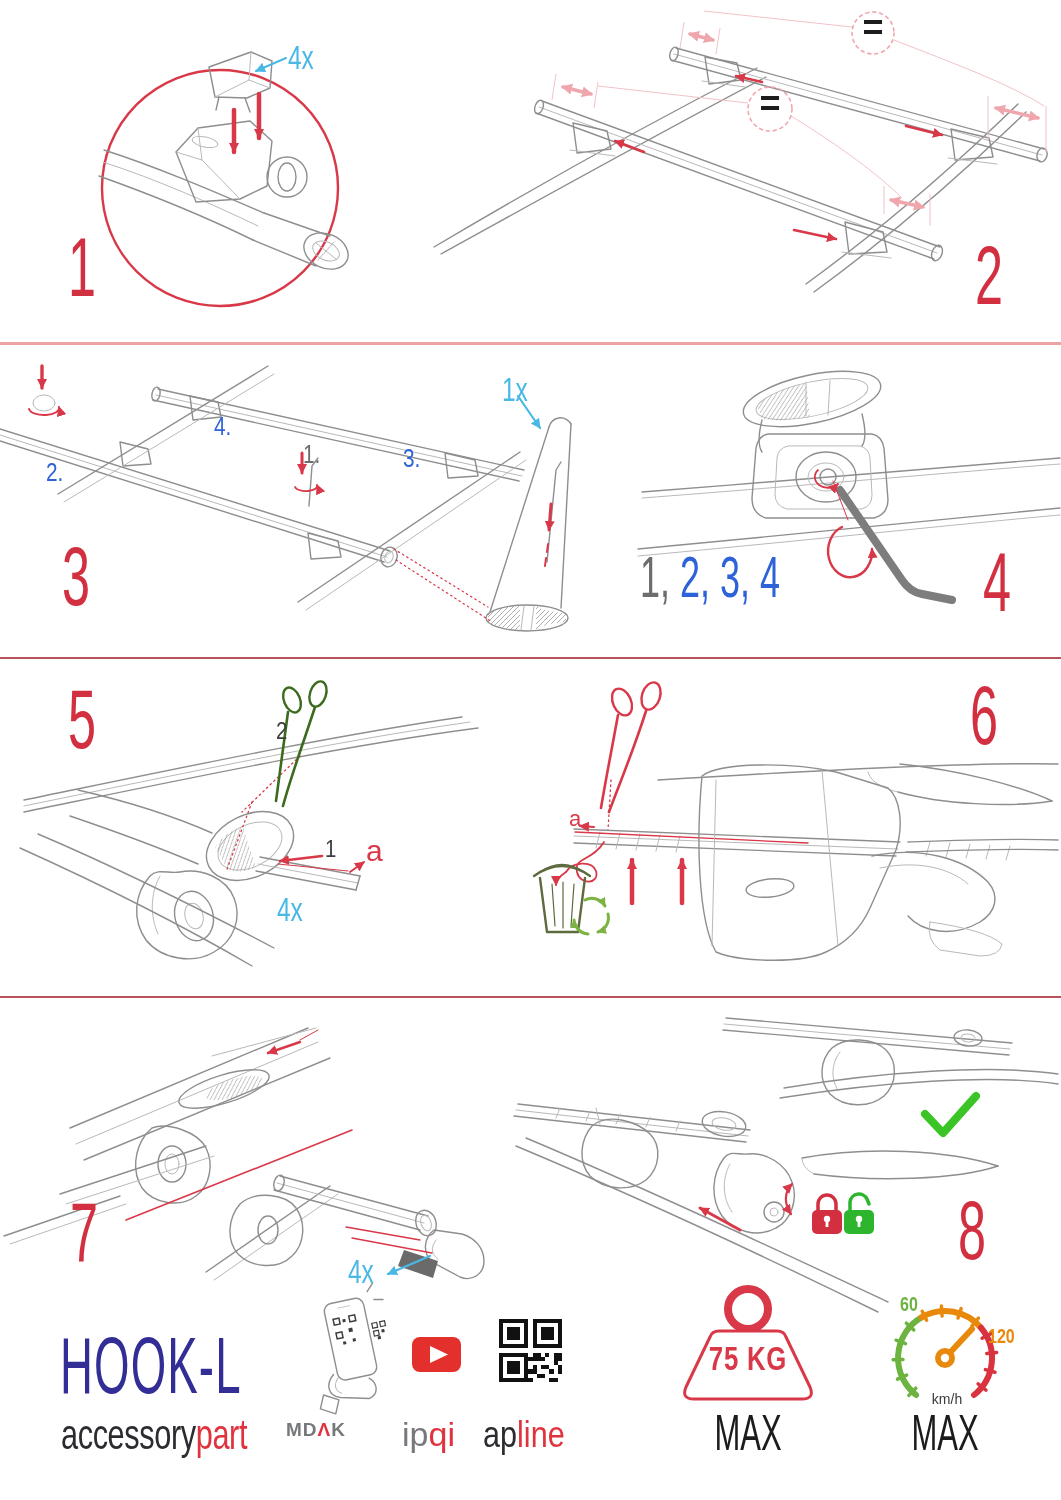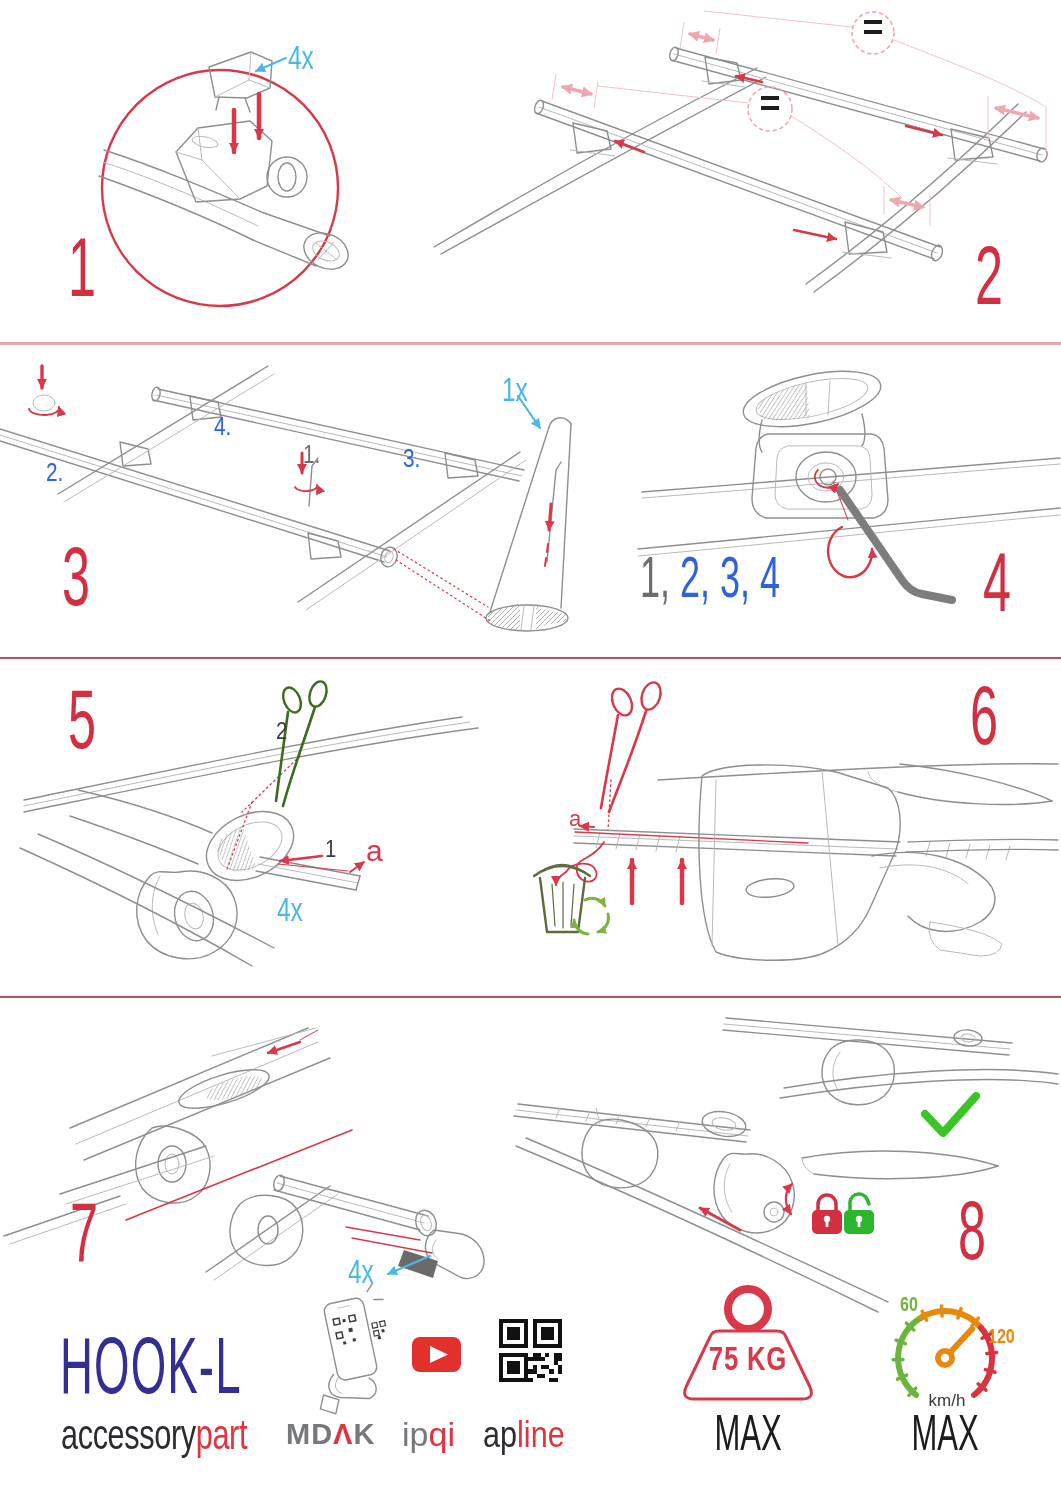--- a/index.html
+++ b/index.html
@@ -16,28 +16,28 @@
   .mini{font-size:24px;color:#3c3c3c;transform:scaleX(.85);transform-origin:left top}
   .edge{font-size:30px;color:var(--arrow_red);font-weight:400}
   .edge.small{font-size:22px}
   .seq{font-size:58px;transform:scaleX(.62);transform-origin:left top}
   .seq .grayc{color:var(--label_gray)}
   .seq .blue{color:var(--label_blue)}
   .divider{position:absolute;left:0;width:100%}
   .product{font-size:80px;color:var(--brand_navy);transform:scaleX(.57);transform-origin:left top;letter-spacing:2px}
   .brand{font-size:42px;color:var(--brand_dark);transform:scaleX(.73);transform-origin:left top;letter-spacing:-.5px}
   .accent{color:var(--brand_red)}
-  .mdak{font-size:29px;font-weight:700;color:var(--logo_gray);letter-spacing:1px}
+  .mdak{font-size:19px;font-weight:700;color:var(--logo_gray);letter-spacing:1px}
   .ipqi{font-size:34px;color:var(--logo_gray)}
   .apline{font-size:36px;color:var(--brand_dark);transform:scaleX(.85);transform-origin:left top}
   .max{font-size:50px;color:var(--text_black);transform:scaleX(.62);width:120px;text-align:center}
   .wval{font-size:33px;font-weight:700;color:var(--arrow_red);transform:scaleX(.78);width:120px;text-align:center;letter-spacing:1px}
   .sp{font-size:20px;font-weight:700;transform:scaleX(.8);transform-origin:left top}
   .sp.lo{color:var(--speed_green)} .sp.hi{color:var(--speed_orange)}
-  .kmh{font-size:17px;color:#3a3a3a;width:60px;text-align:center}
+  .kmh{font-size:14px;color:#3a3a3a;width:60px;text-align:center}
   
   .ln{fill:none;stroke:var(--artwork_gray);stroke-width:1.4;stroke-linecap:round;stroke-linejoin:round}
   .lnt{fill:none;stroke:var(--artwork_light);stroke-width:1;stroke-linecap:round;stroke-linejoin:round}
   .rs{fill:none;stroke:var(--arrow_red);stroke-linecap:round;stroke-linejoin:round}
   .ps{fill:none;stroke:var(--measure_pink);stroke-linecap:round}
   .pl{fill:none;stroke:var(--leader_pink);stroke-width:1}
   .cs{fill:none;stroke:var(--label_cyan);stroke-linecap:round}
   .gs{fill:none;stroke:var(--scissors_green);stroke-linecap:round}
   .bs{fill:none;stroke:var(--bin_green);stroke-linecap:round;stroke-linejoin:round}
   .rcs{fill:none;stroke:var(--recycle_green);stroke-linecap:round}

